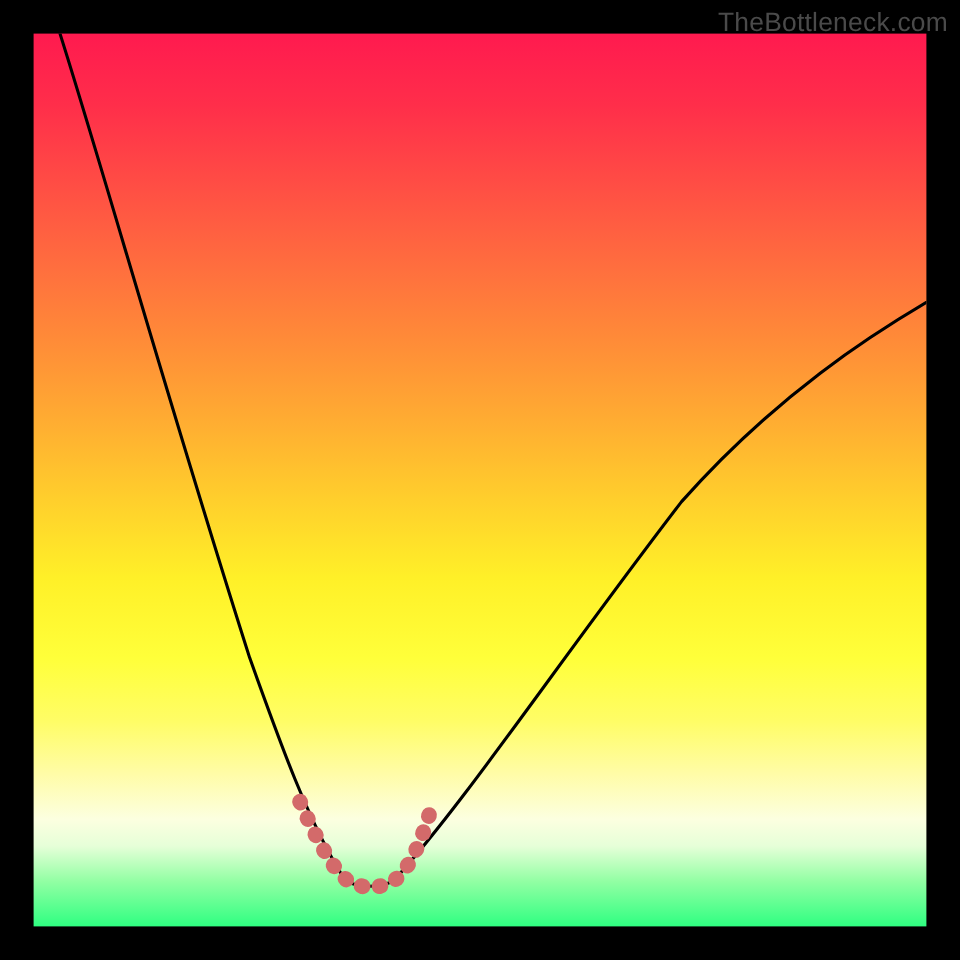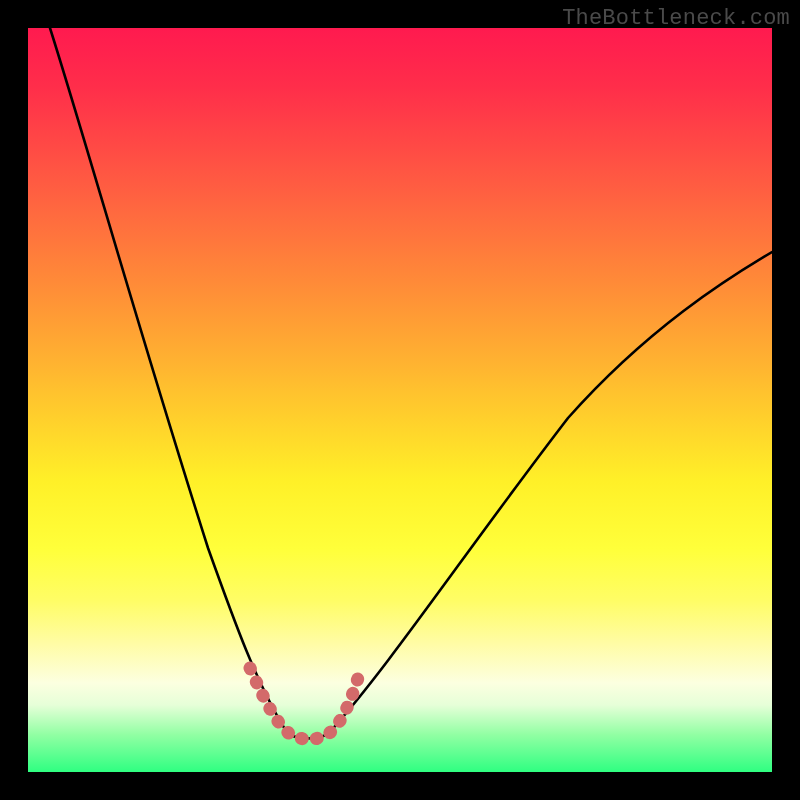--- a/index.html
+++ b/index.html
@@ -44,21 +44,20 @@
     );
   }
   .watermark {
     position: absolute;
     top: 6px;
     right: 10px;
     color: #4a4a4a;
     font-size: 22px;
     letter-spacing: 0.2px;
     user-select: none;
-    font-family: Liberation Mono, monospace;
   }
   svg.curve-layer {
     position: absolute;
     top: 0;
     left: 0;
     width: 744px;
     height: 744px;
   }
 </style>
 </head>

